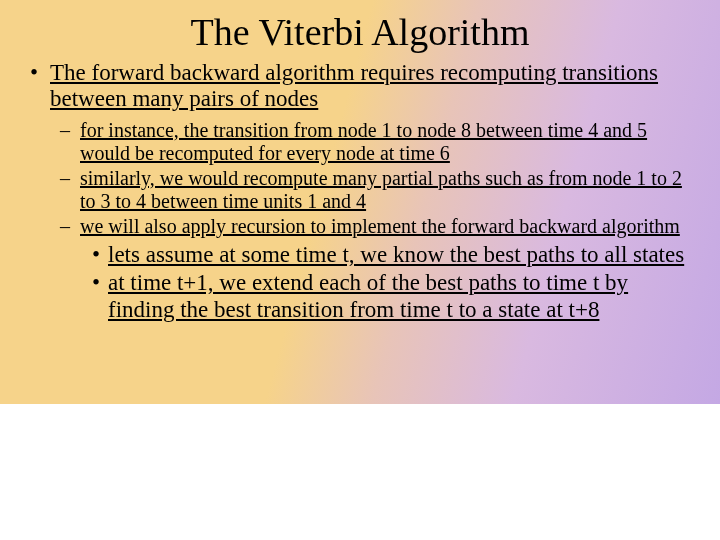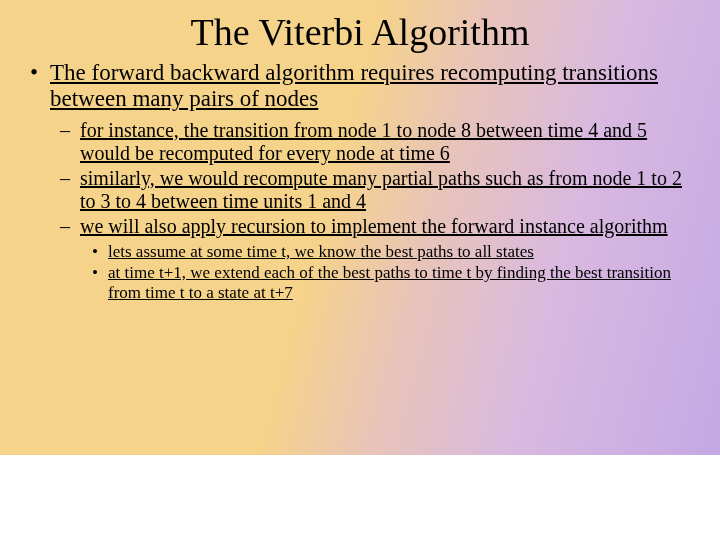--- a/index.html
+++ b/index.html
@@ -6,21 +6,21 @@
     margin: 0;
     padding: 0;
     width: 720px;
     height: 540px;
     overflow: hidden;
     font-family: "Times New Roman", Times, serif;
     color: #000;
   }
   .slide {
     width: 720px;
-    height: 455px;
+    height: 404px;
     background: linear-gradient(105deg,
       #f6d38a 0%,
       #f6d38a 45%,
       #e8c4b8 58%,
       #d9b9e0 75%,
       #c4a8e4 100%);
     box-sizing: border-box;
     padding: 8px 22px 10px 22px;
   }
   .title {
@@ -60,21 +60,21 @@
   }
   ul.level2 > li::before {
     content: "–";
     position: absolute;
     left: -20px;
     top: 0;
   }
   ul.level3 {
     margin: 4px 0 6px 0;
     padding-left: 28px;
-    font-size: 17px;
+    font-size: 23px;
     line-height: 1.15;
   }
   ul.level3 > li {
     list-style: none;
     position: relative;
     margin-bottom: 2px;
   }
   ul.level3 > li::before {
     content: "•";
     position: absolute;
@@ -92,26 +92,26 @@
     <li>
       <span>The forward backward algorithm requires recomputing transitions between many pairs of nodes</span>
       <ul class="level2">
         <li>
           <span>for instance, the transition from node 1 to node 8 between time 4 and 5 would be recomputed for every node at time 6</span>
         </li>
         <li>
           <span>similarly, we would recompute many partial paths such as from node 1 to 2 to 3 to 4 between time units 1 and 4</span>
         </li>
         <li>
-          <span>we will also apply recursion to implement the forward instance algorithm</span>
+          <span>we will also apply recursion to implement the forward backward algorithm</span>
           <ul class="level3">
             <li>
               <span>lets assume at some time t, we know the best paths to all states</span>
             </li>
             <li>
-              <span>at time t+1, we extend each of the best paths to time t by finding the best transition from time t to a state at t+7</span>
+              <span>at time t+1, we extend each of the best paths to time t by finding the best transition from time t to a state at t+8</span>
             </li>
           </ul>
         </li>
       </ul>
     </li>
   </ul>
 </div>
 
 </body></html>

